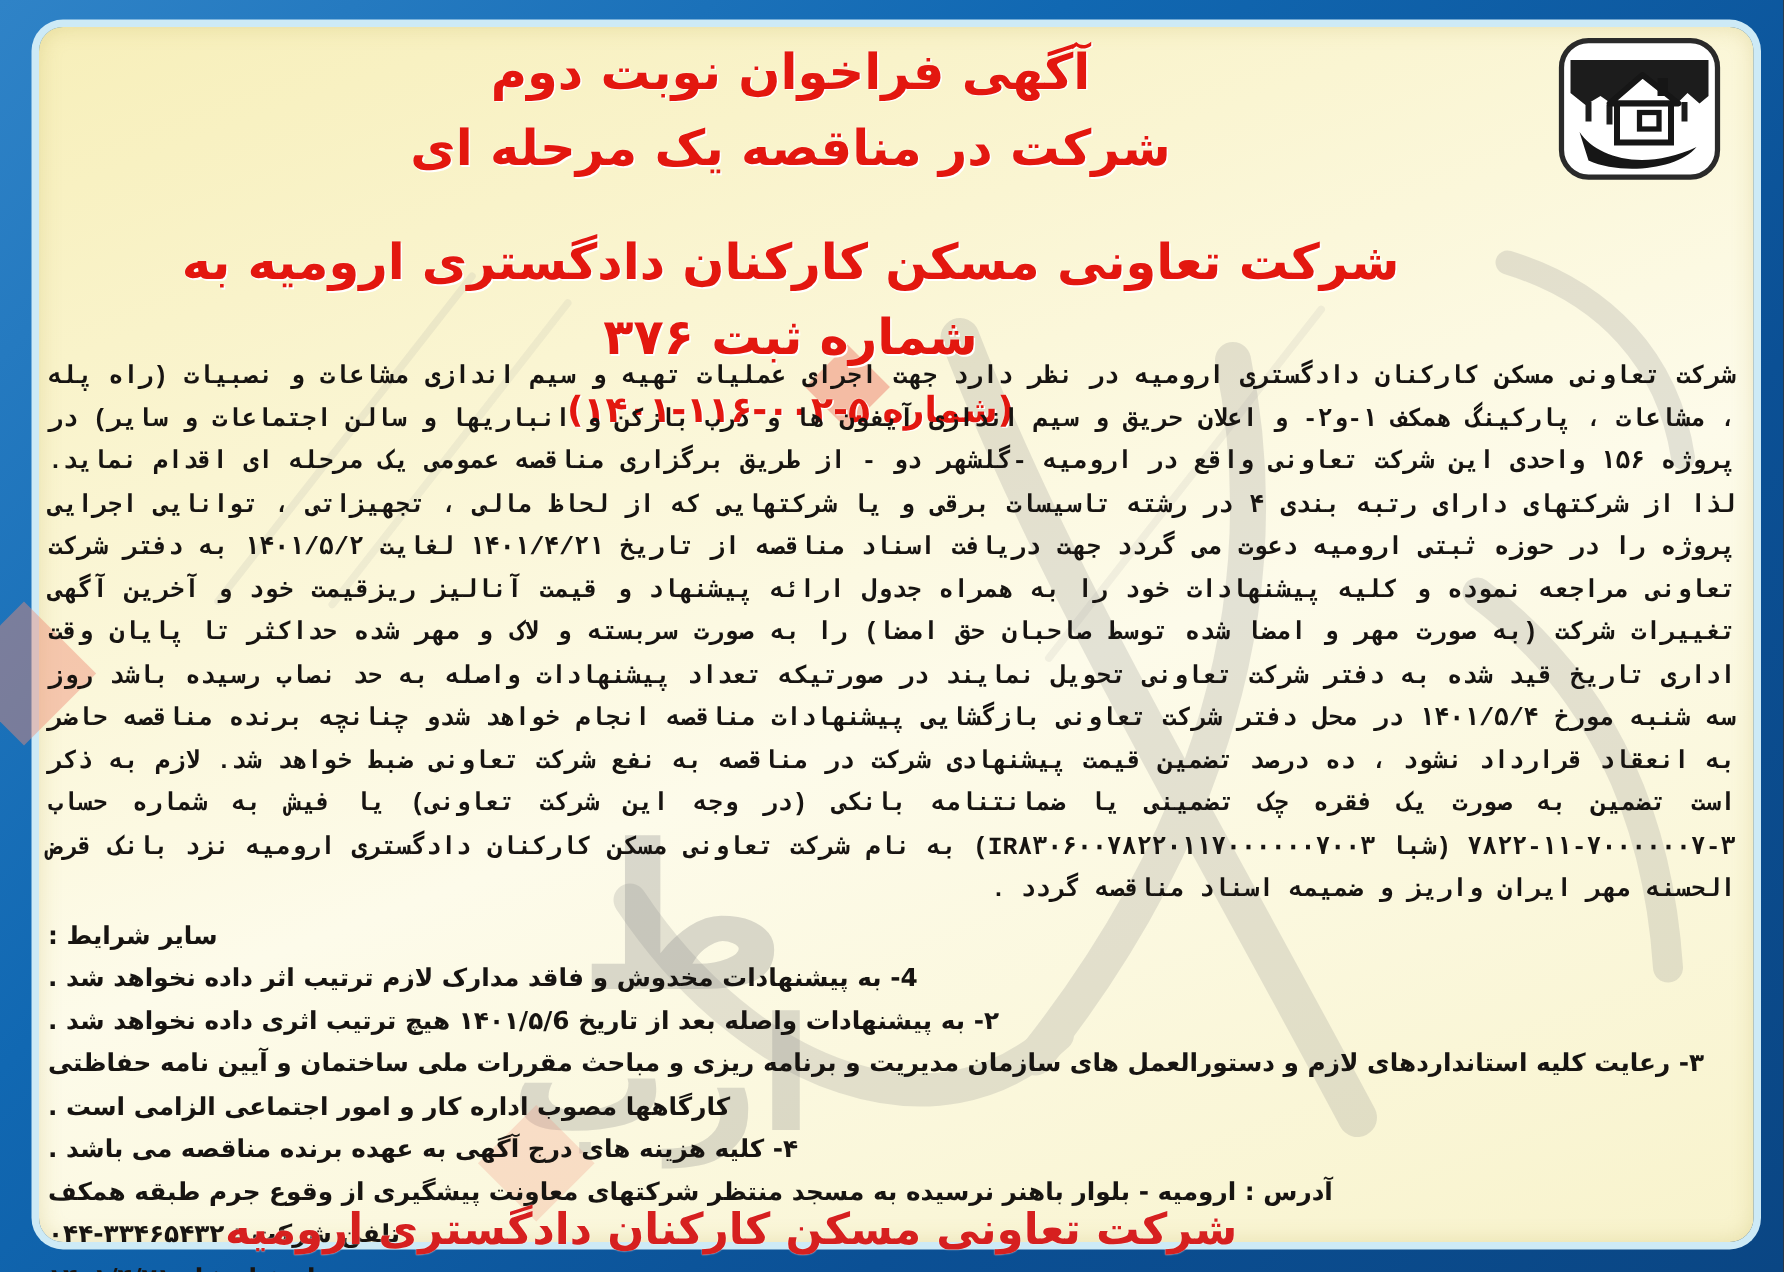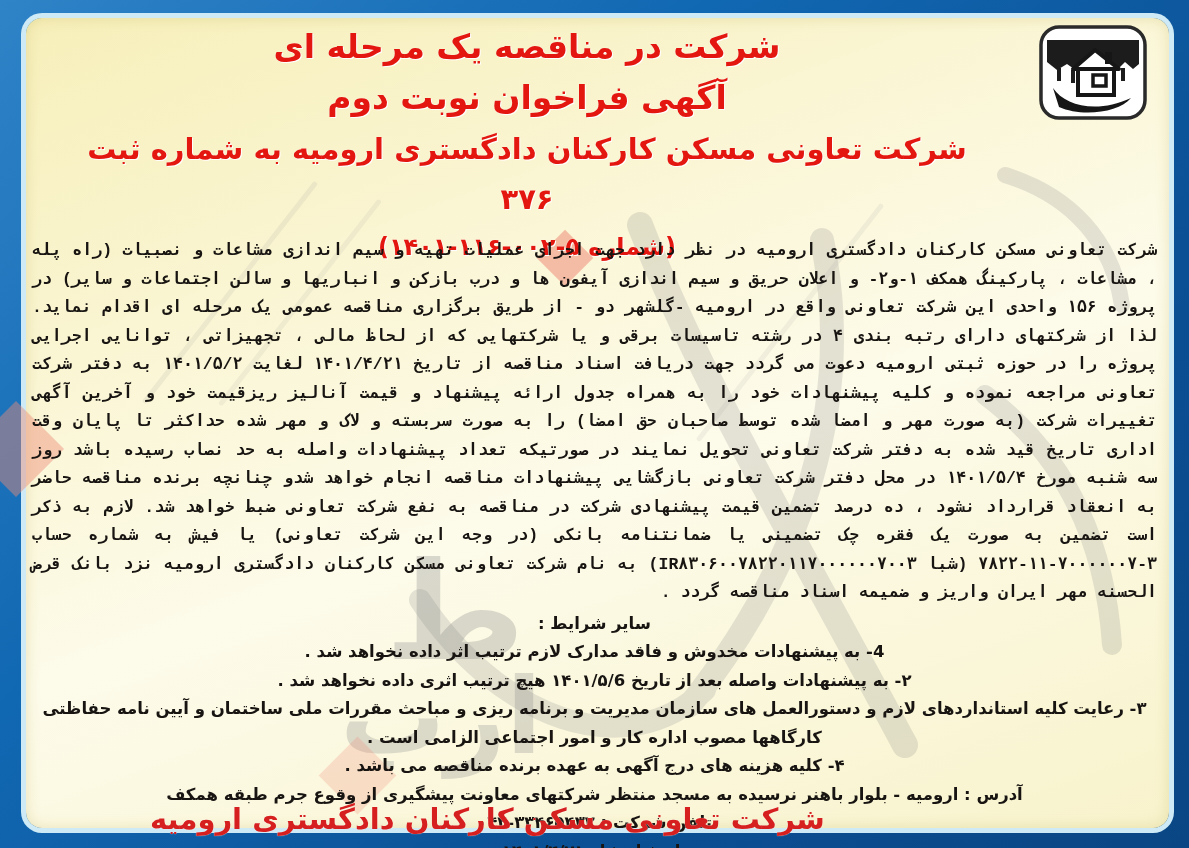--- a/index.html
+++ b/index.html
@@ -19,29 +19,29 @@
   .wm-word{color:#8a8a8a;font-weight:bold;line-height:1;}
   .diamond{position:absolute;background:#ee8c78;transform:rotate(45deg);z-index:1;}
   .stripe{position:absolute;background:#9a9a9a;height:5px;border-radius:3px;z-index:1;}
   #title-block{
     position:absolute;z-index:2;top:22px;left:80px;right:215px;text-align:center;
     color:#e3170f;font-weight:bold;
   }
   #title-block .t{display:block;text-shadow:0 0 1px #fff,1px 1px 0 #fff;}
   .t1{font-size:33px;line-height:52px;}
   .t2{font-size:33px;line-height:50px;}
-  .t3{font-size:29px;line-height:50px;}
+  .t3{font-size:33px;line-height:50px;margin-top:26px;}
   .t4{font-size:24px;line-height:46px;}
   #logo{position:absolute;z-index:2;top:24px;right:40px;width:112px;height:98px;}
   #flow{
     position:absolute;z-index:2;top:237px;right:32px;left:32px;
     color:#171411;font-weight:bold;font-size:16.5px;line-height:28.5px;
   }
   #body-paragraph{text-align:justify;text-justify:inter-word;margin:0 0 2px 0;font-family:Liberation Mono, monospace;}
-  .cond,#other-heading,.contactline,.metaline{display:block;text-align:center;}
+  .cond,#other-heading,.contactline,.metaline{display:block;text-align:left;}
   #footer-company{
     position:absolute;z-index:3;left:150px;bottom:12px;
     color:#d6201f;font-size:29px;font-weight:bold;white-space:nowrap;
     text-shadow:0 0 1px #fff;
     text-align:center;
   }
   svg{display:block;}
 </style>
 </head>
 <body>
@@ -65,22 +65,22 @@
 
   <div class="diamond" style="left:545px;top:238px;width:40px;height:40px;opacity:.55;"></div>
   <div class="diamond" style="left:-18px;top:415px;width:68px;height:68px;opacity:.45;"></div>
   <div class="diamond" style="left:330px;top:748px;width:55px;height:55px;opacity:.25;"></div>
 
   <div class="stripe" style="left:90px;top:290px;width:280px;opacity:.14;transform:rotate(-52deg);"></div>
   <div class="stripe" style="left:170px;top:300px;width:260px;opacity:.12;transform:rotate(-52deg);"></div>
   <div class="stripe" style="left:640px;top:320px;width:300px;opacity:.12;transform:rotate(-52deg);"></div>
 
   <div id="title-block">
+    <span class="t t1">آگهی فراخوان نوبت دوم</span>
     <span class="t t2">شرکت در مناقصه یک مرحله ای</span>
-    <span class="t t1">آگهی فراخوان نوبت دوم</span>
     <span class="t t3">شرکت تعاونی مسکن کارکنان دادگستری ارومیه به شماره ثبت ۳۷۶</span>
     <span class="t t4">(شماره ۵-۰۰۲-۱۱۶-۱۴۰۱)</span>
   </div>
 
   <svg id="logo" viewBox="0 0 112 98">
     <rect x="4" y="3" width="104" height="91" rx="18" fill="#ffffff" stroke="#2a2a2a" stroke-width="3.5"></rect>
     <path d="M10 16 H102 V40 L96 45 L88 38 L80 46 L70 39 L60 46 L50 40 L40 47 L30 40 L20 46 L10 38 Z" fill="#1c1c1c"></path>
     <path d="M22 44 v13 M36 46 v13 M86 44 v13" stroke="#1c1c1c" stroke-width="4"></path>
     <path d="M36 45 L58 26 L82 45 Z" fill="#ffffff" stroke="#161616" stroke-width="4" stroke-linejoin="round"></path>
     <rect x="68" y="28" width="7" height="12" fill="#161616"></rect>

